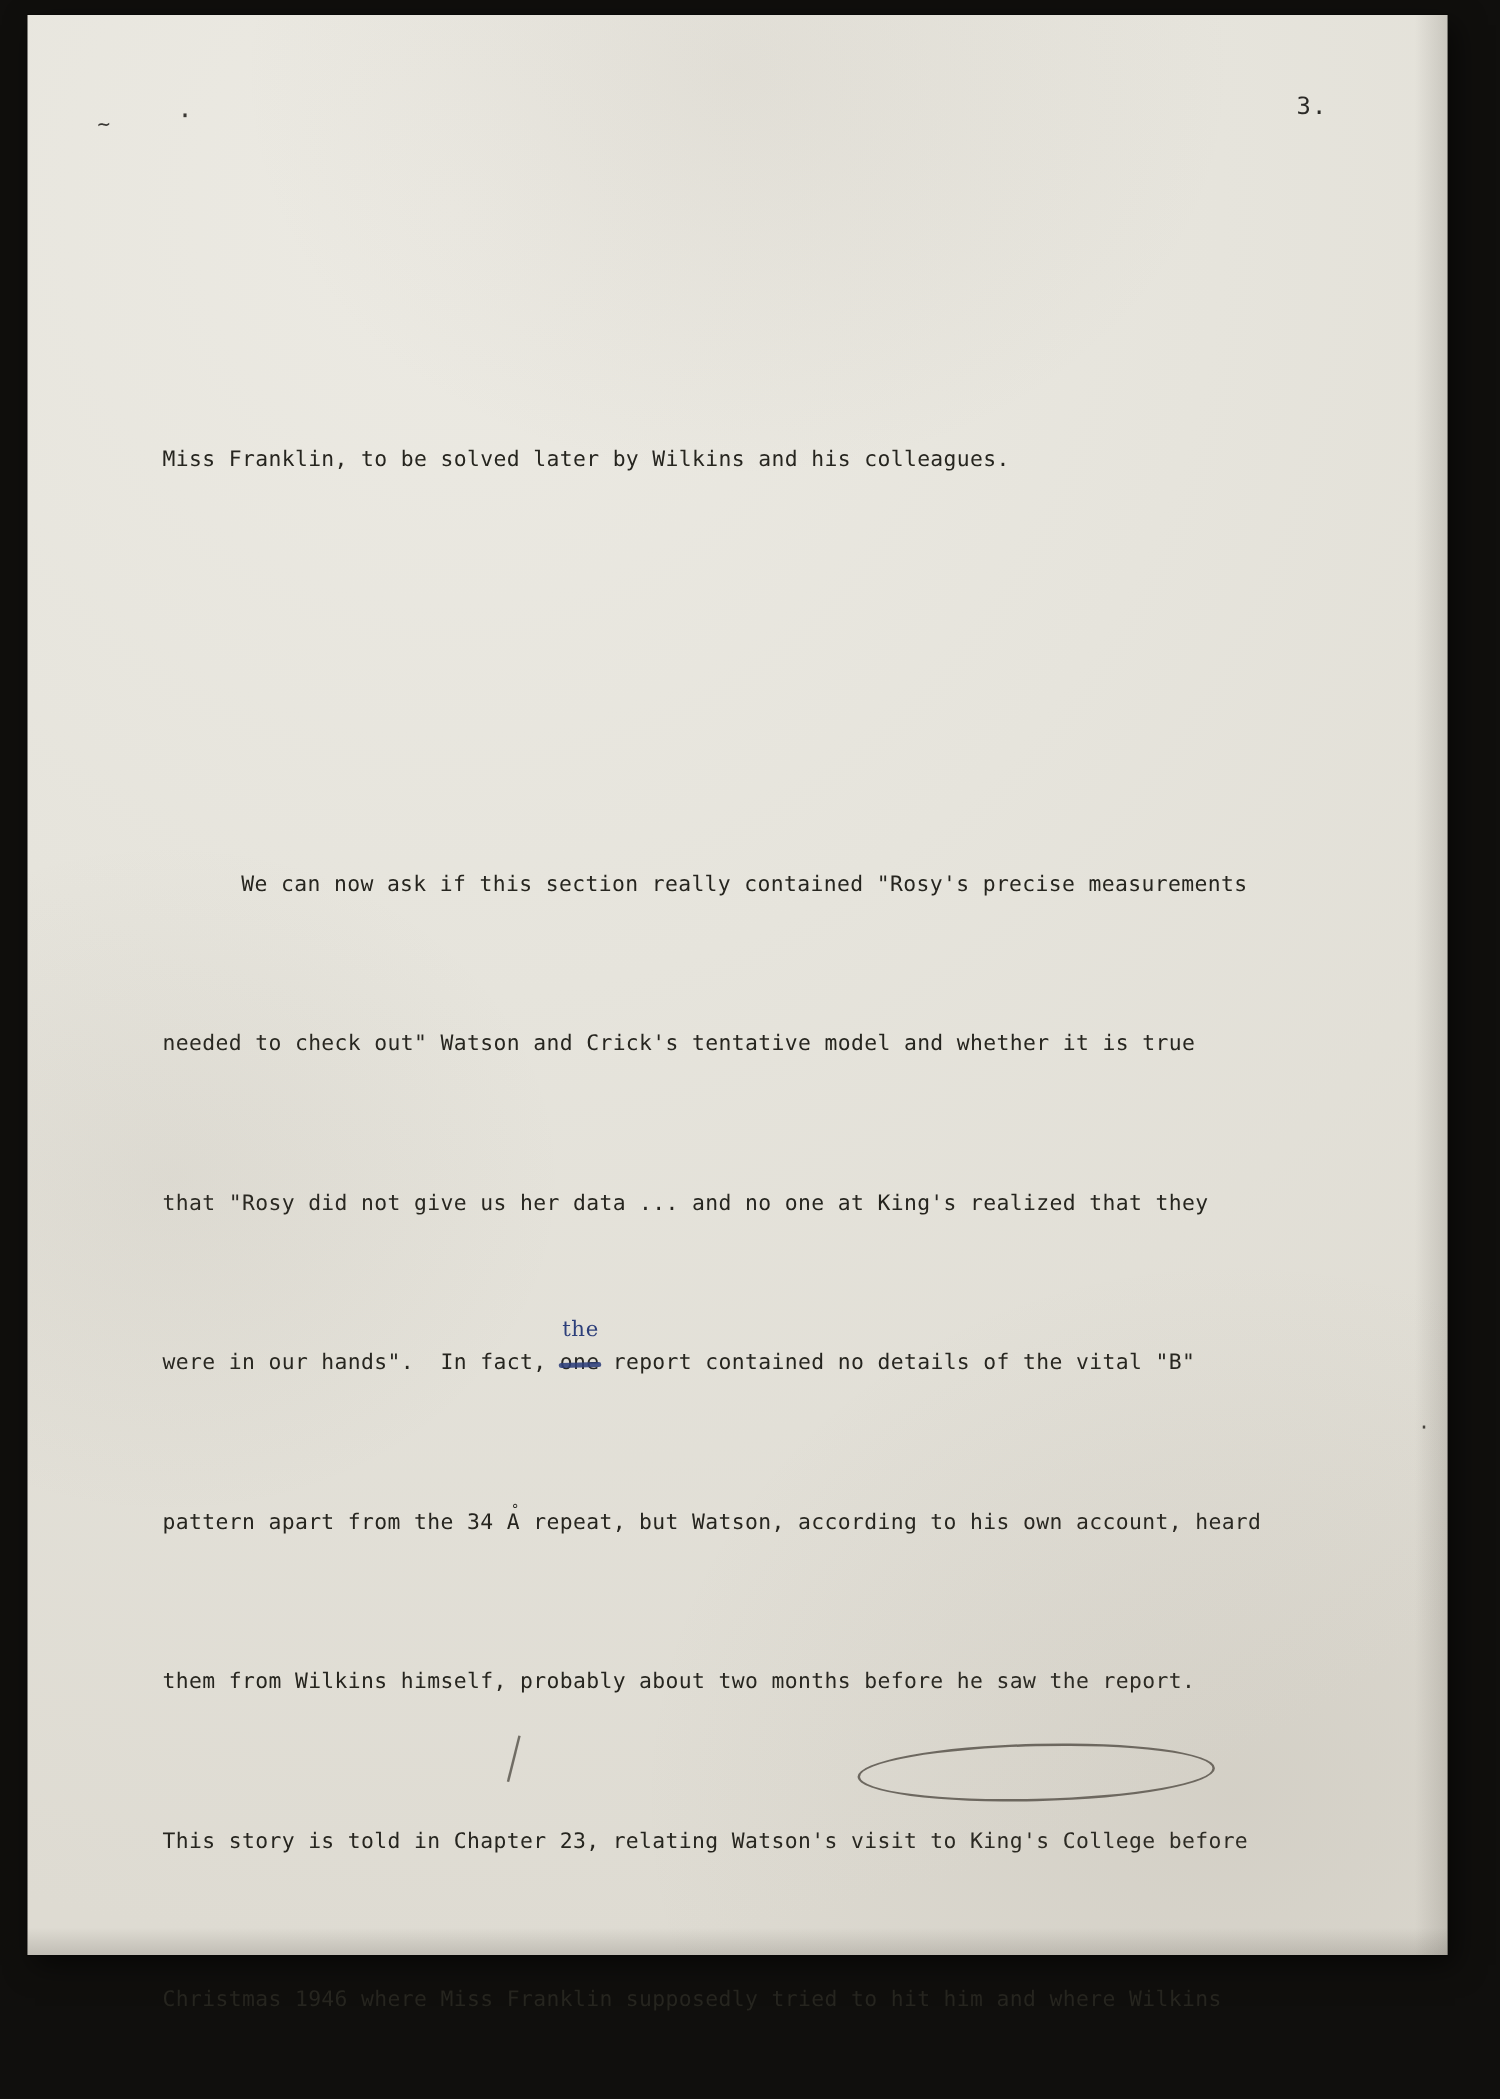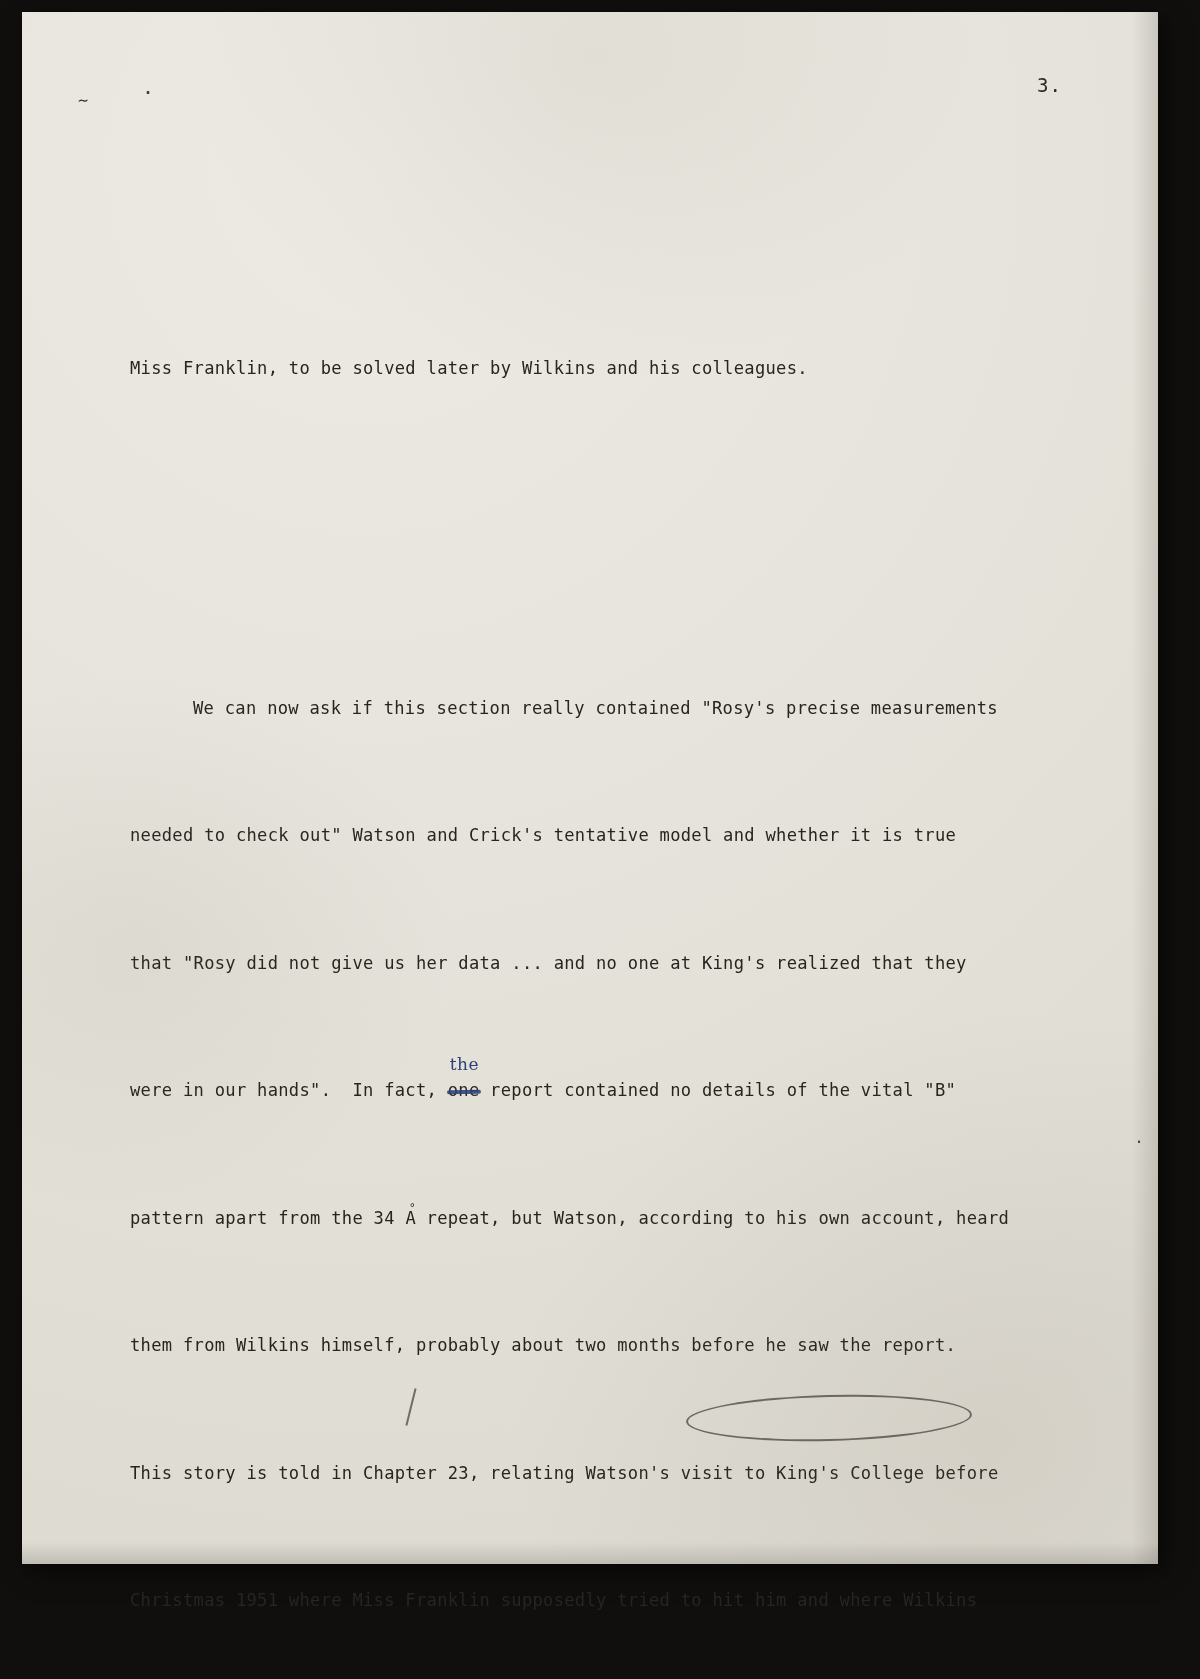--- a/index.html
+++ b/index.html
@@ -188,21 +188,21 @@
       </div>
 
       <div class="para">
         <span class="line indent">We can now ask if this section really contained "Rosy's precise measurements</span>
         <span class="line">needed to check out" Watson and Crick's tentative model and whether it is true</span>
         <span class="line">that "Rosy did not give us her data ... and no one at King's realized that they</span>
         <span class="line"><span>were in our hands".  In fact, </span><span class="edit-wrap"><span class="ins">the</span><span class="struck">one</span></span><span> report contained no details of the vital "B"</span></span>
         <span class="line"><span>pattern apart from the 34 </span><span class="angstrom">A</span><span> repeat, but Watson, according to his own account, heard</span></span>
         <span class="line">them from Wilkins himself, probably about two months before he saw the report.</span>
         <span class="line">This story is told in Chapter 23, relating Watson's visit to King's College before</span>
-        <span class="line">Christmas 1951 where Miss Franklin supposedly tried to hit him and where Wilkins</span>
+        <span class="line">Christmas 1946 where Miss Franklin supposedly tried to hit him and where Wilkins</span>
         
         
         
         
         
         
         
         
       </div>
 

